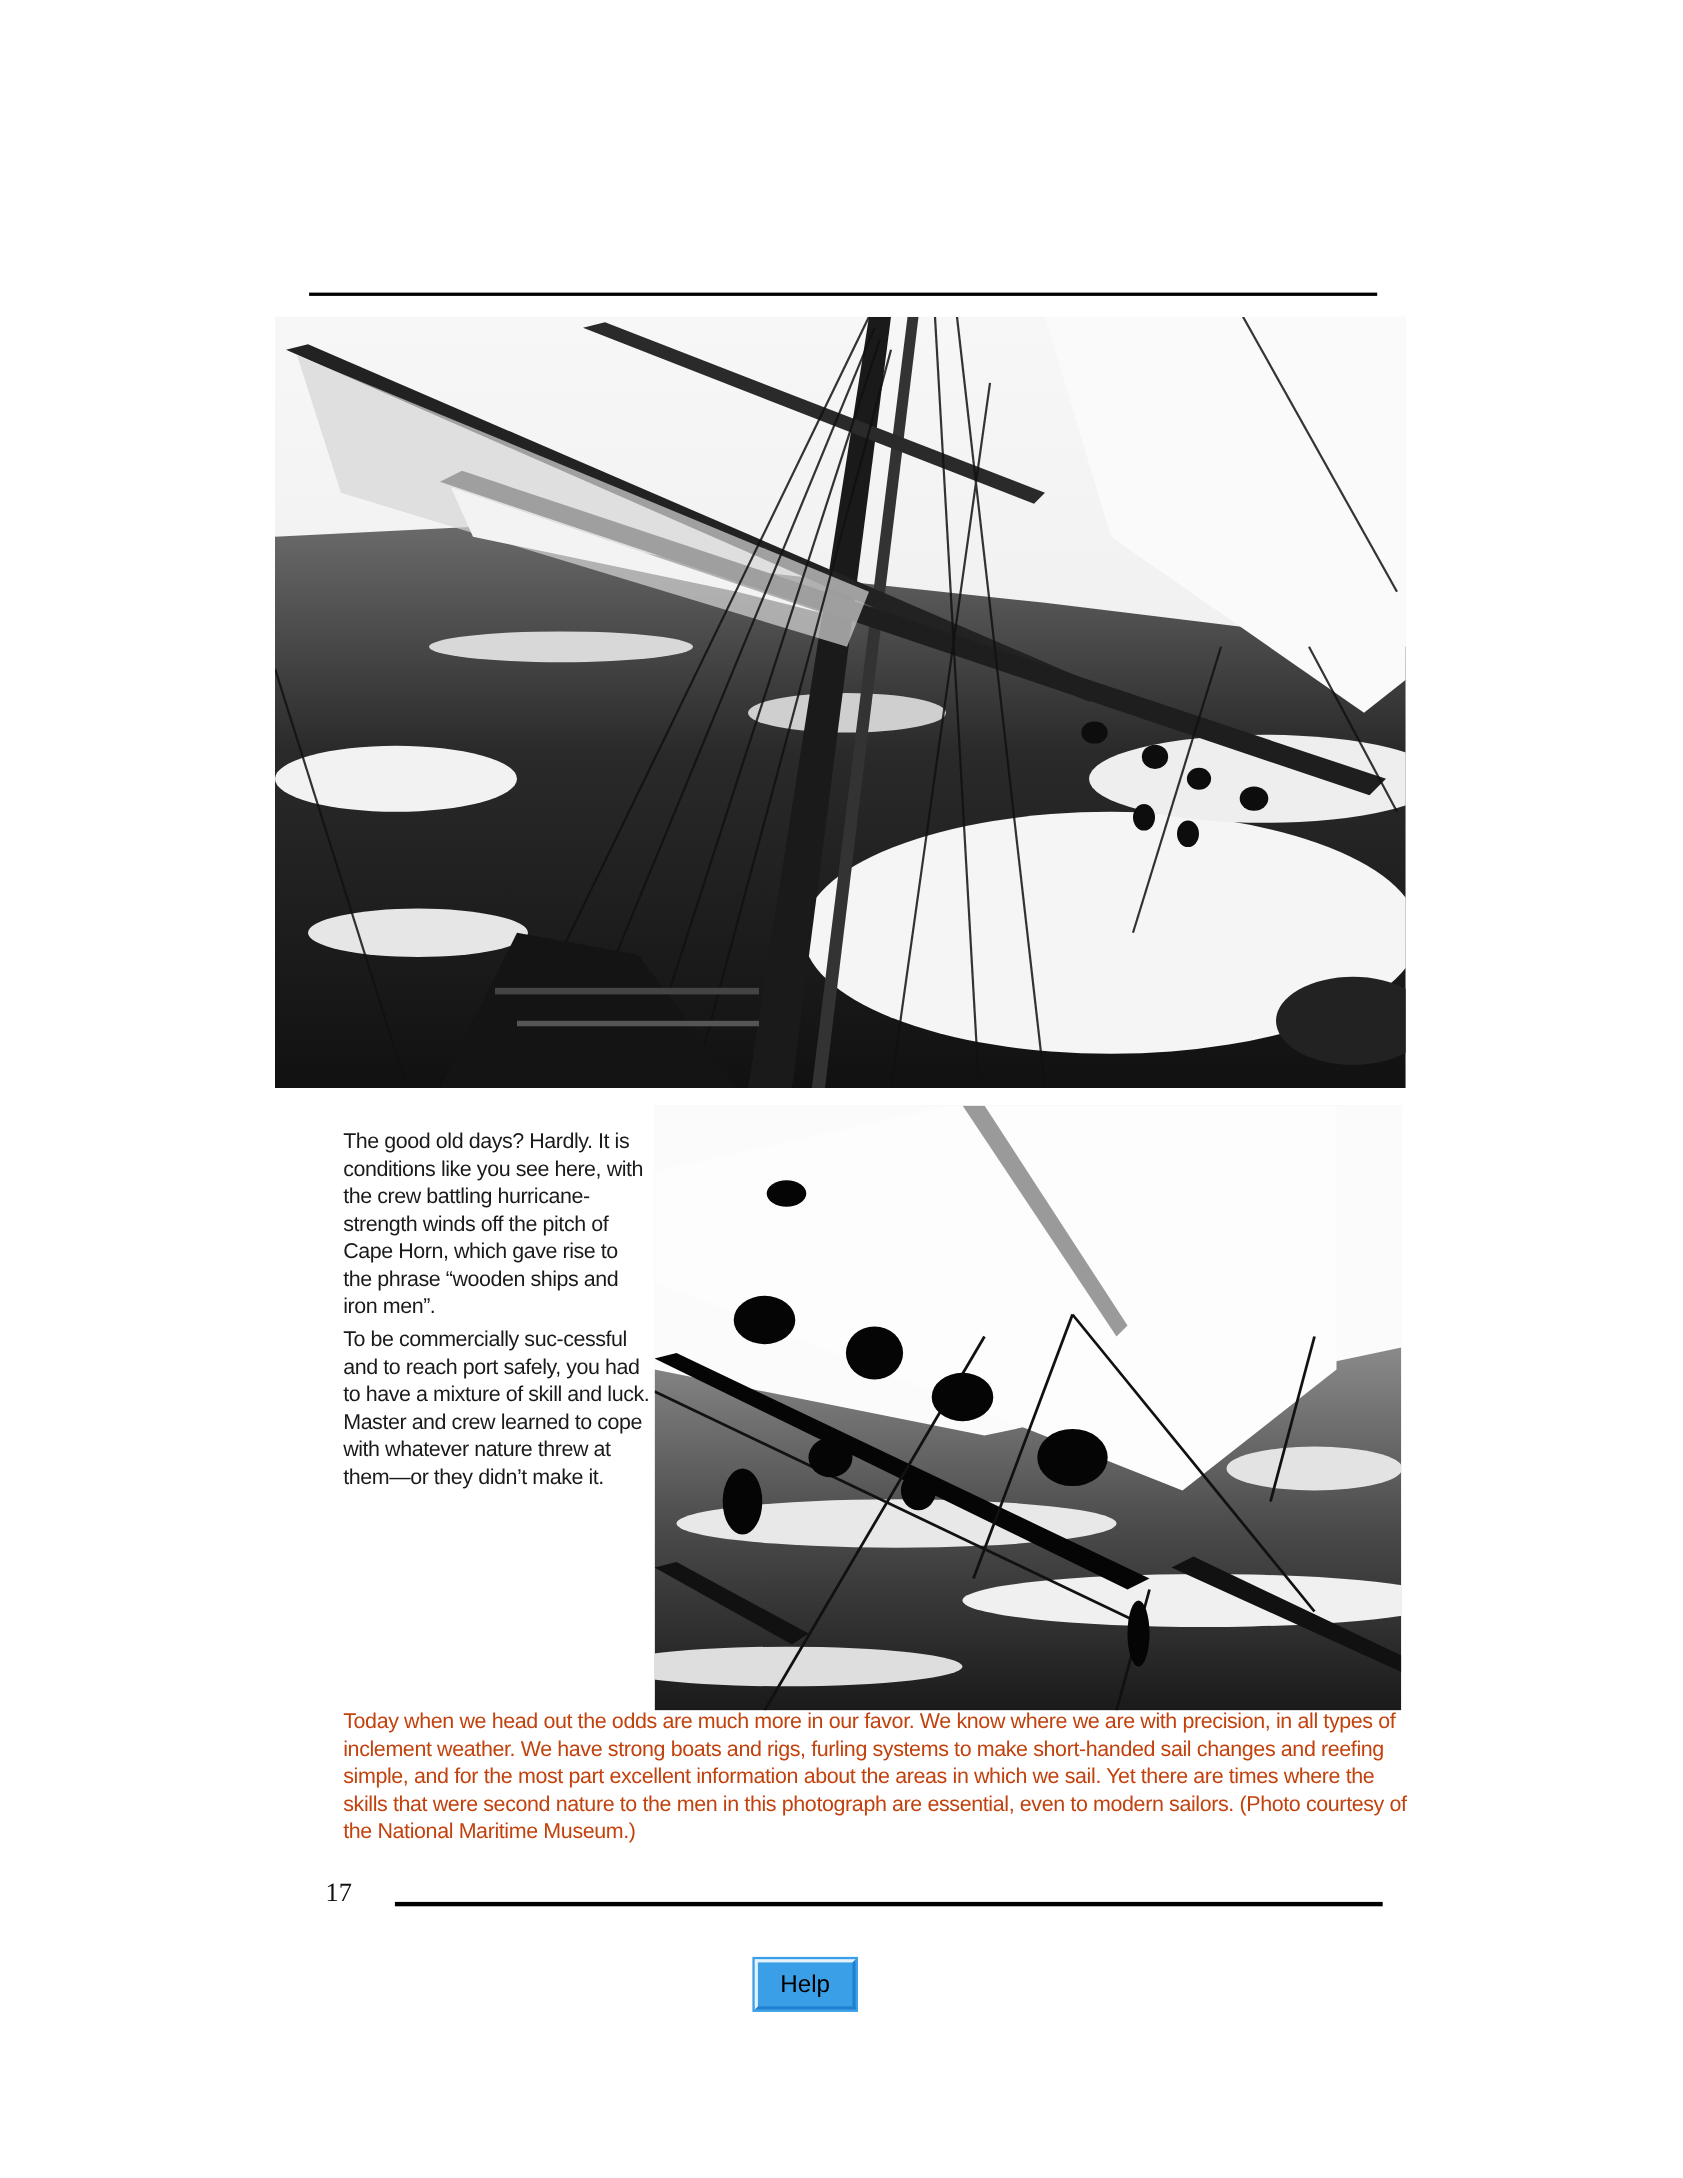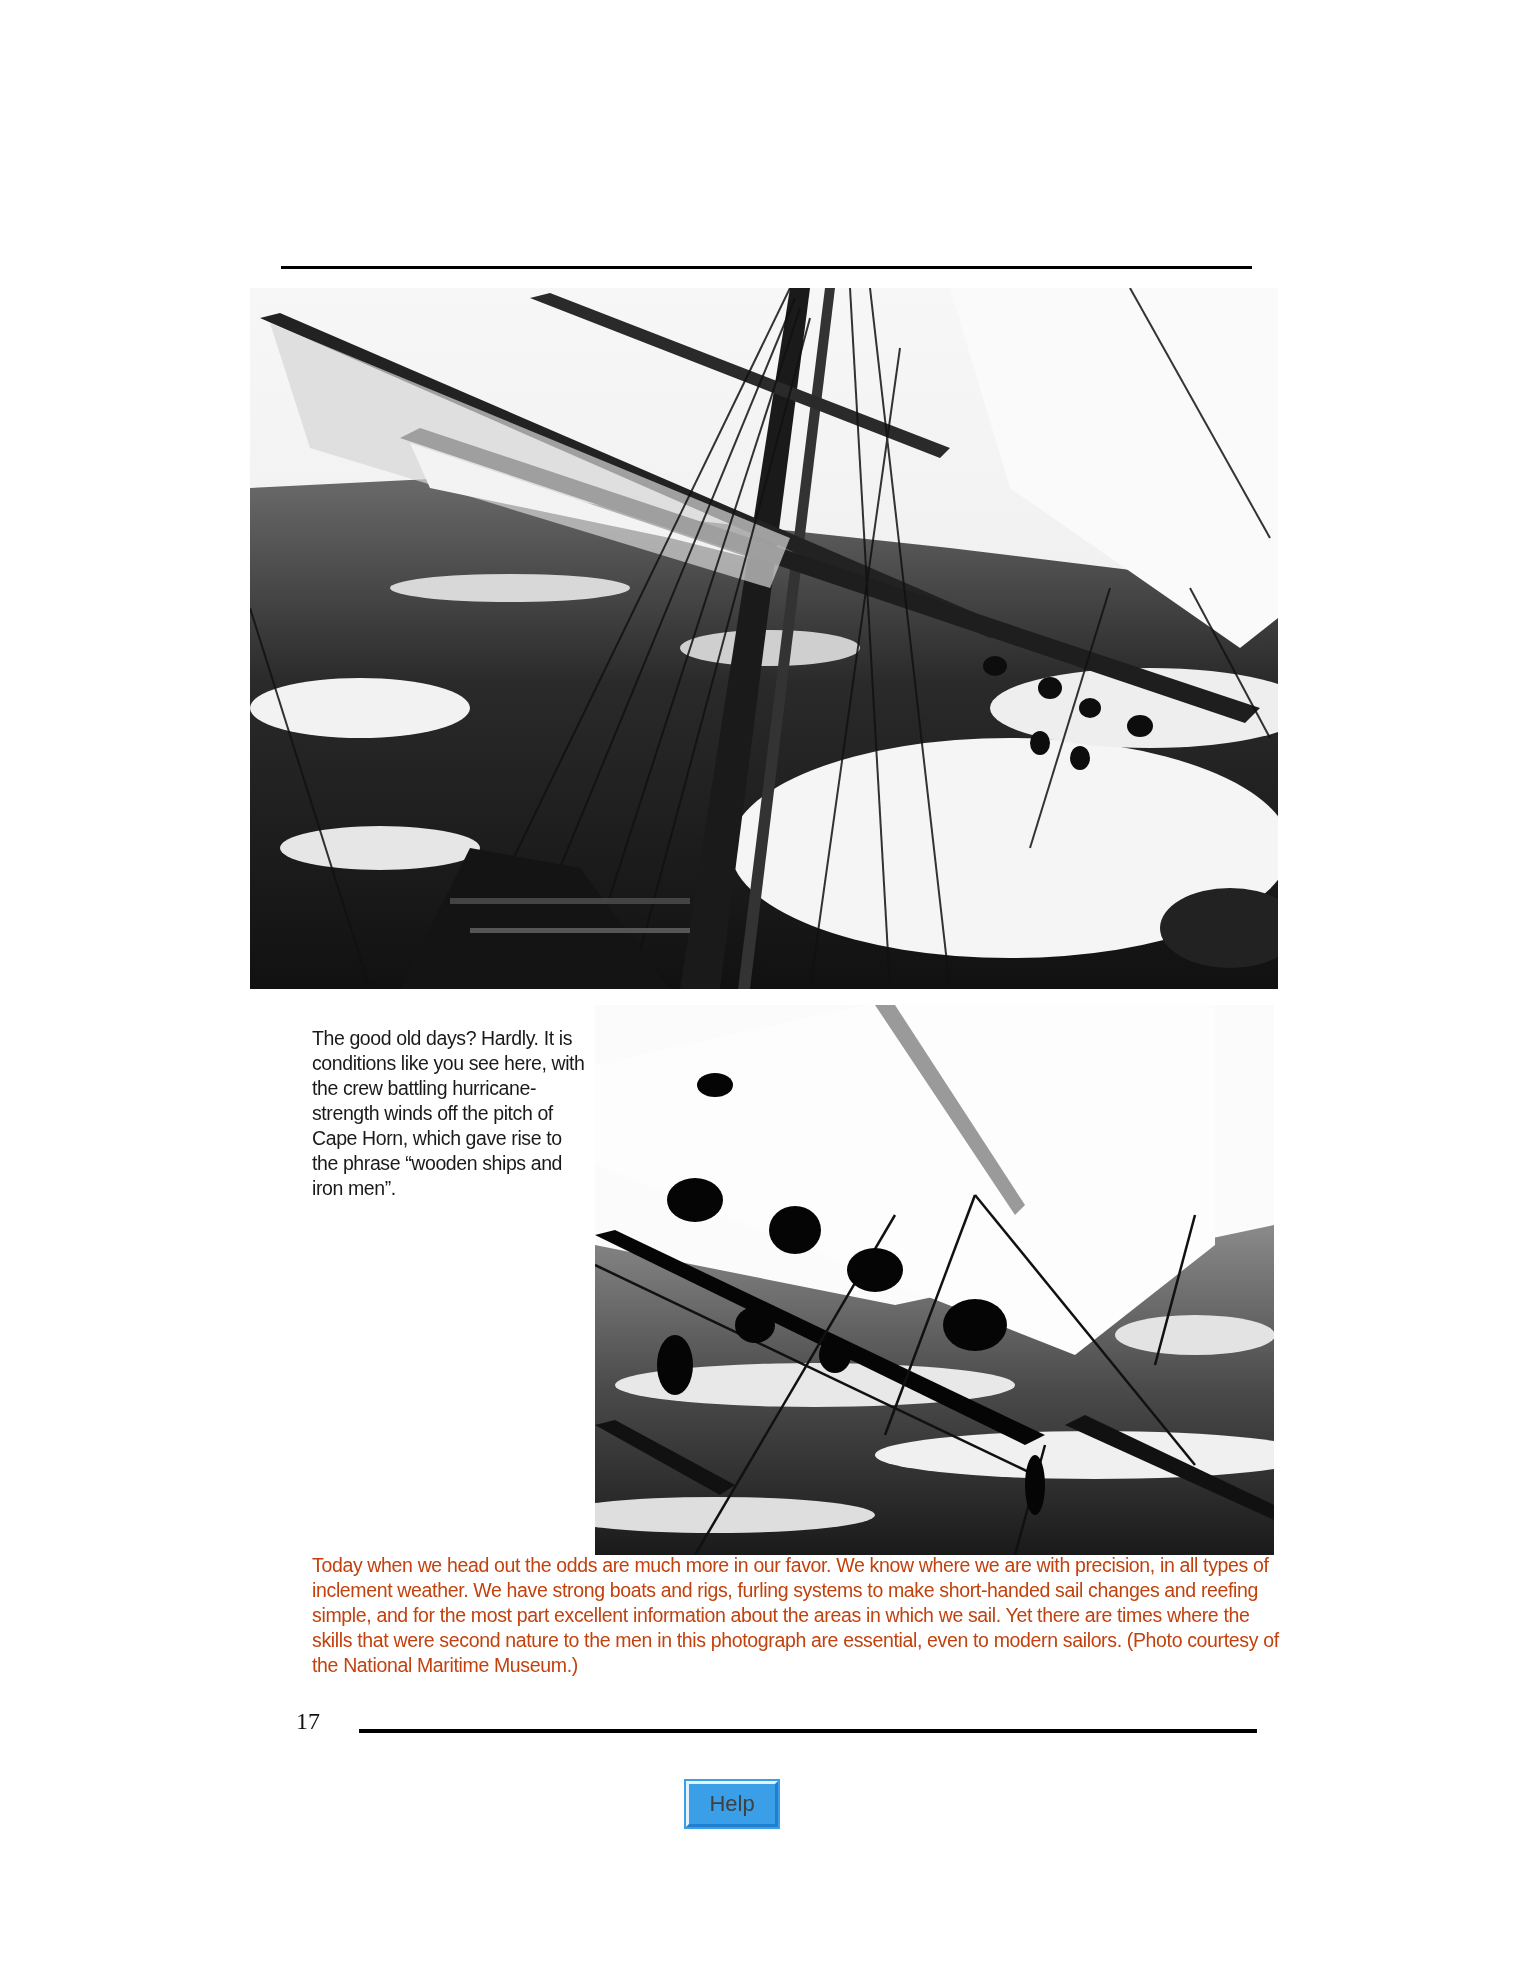--- a/index.html
+++ b/index.html
@@ -14,21 +14,21 @@
   .body-text { position: absolute; left: 312px; top: 1553px; width: 968px;
                font-size: 19.5px; line-height: 25px; letter-spacing: -0.35px; color: #c2410c; }
   .body-text p { margin: 0; }
   .page-num { position: absolute; left: 296px; top: 1708px;
               font-family: "Liberation Serif", "DejaVu Serif", serif; font-size: 24px; color: #111; }
   .help-btn { position: absolute; left: 686px; top: 1781px; width: 92px; height: 46px;
               box-sizing: border-box; background: #3a9fe6;
               border: 3px solid #1f7fd0; border-top-color: #e6f2fb; border-left-color: #e6f2fb;
               outline: 2px solid #3a9fe6;
               display: flex; align-items: center; justify-content: center;
-              font-family: "Liberation Sans", sans-serif; font-size: 22px; color: #404040; cursor: pointer; text-align: right; }
+              font-family: "Liberation Sans", sans-serif; font-size: 22px; color: #000000; cursor: pointer; text-align: right; }
 </style>
 </head>
 <body>
 
 <div class="rule" style="left:281px; top:266px; width:971px; height:3px;"></div>
 
 <div class="photo" style="left:250px; top:288px; width:1028px; height:701px;">
   <svg viewBox="0 0 1028 701" preserveAspectRatio="none">
     <defs>
       <linearGradient id="sky1" x1="0" y1="0" x2="0" y2="1">
@@ -89,20 +89,21 @@
     </g>
 
     <path d="M150,701 L220,560 L330,580 L420,701 Z" fill="#141414"></path>
     <rect x="200" y="610" width="240" height="6" fill="#444"></rect>
     <rect x="220" y="640" width="220" height="5" fill="#555"></rect>
   </svg>
 </div>
 
 <div class="side-text">
   <p>The good old days? Hardly. It is conditions like you see here, with the crew battling hurricane-strength winds off the pitch of Cape Horn, which gave rise to the phrase “wooden ships and iron men”.</p>
+  <p>To be commercially suc-cessful and to reach port safely, you had to have a mixture of skill and luck. Master and crew learned to cope with whatever nature threw at them—or they didn’t make it.</p>
 </div>
 
 <div class="photo" style="left:595px; top:1005px; width:679px; height:550px;">
   <svg viewBox="0 0 679 550" preserveAspectRatio="none">
     <defs>
       <linearGradient id="sea2" x1="0" y1="0" x2="0" y2="1">
         <stop offset="0" stop-color="#8a8a8a"></stop>
           <stop offset="0.5" stop-color="#4a4a4a"></stop>
         <stop offset="1" stop-color="#1a1a1a"></stop>
       </linearGradient>

